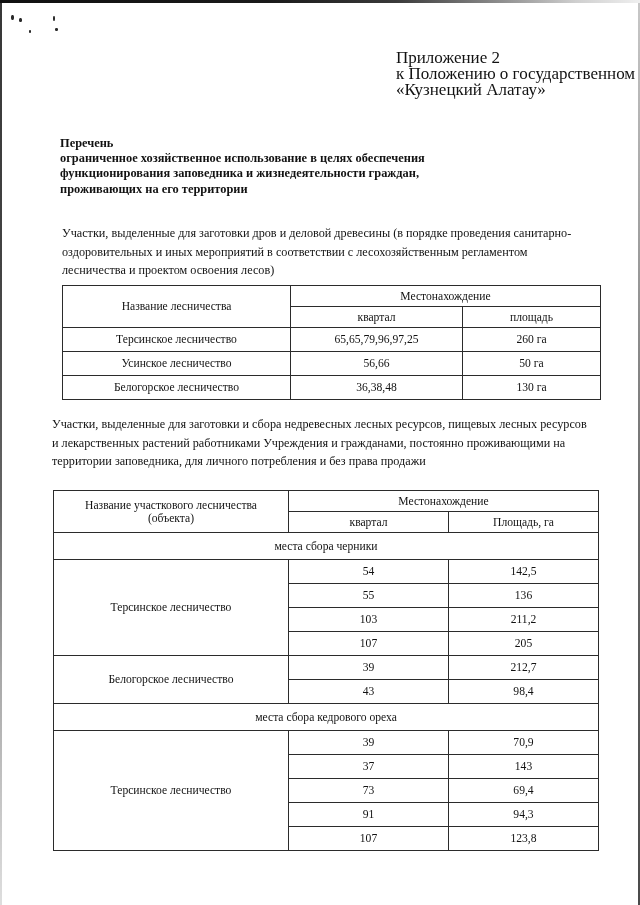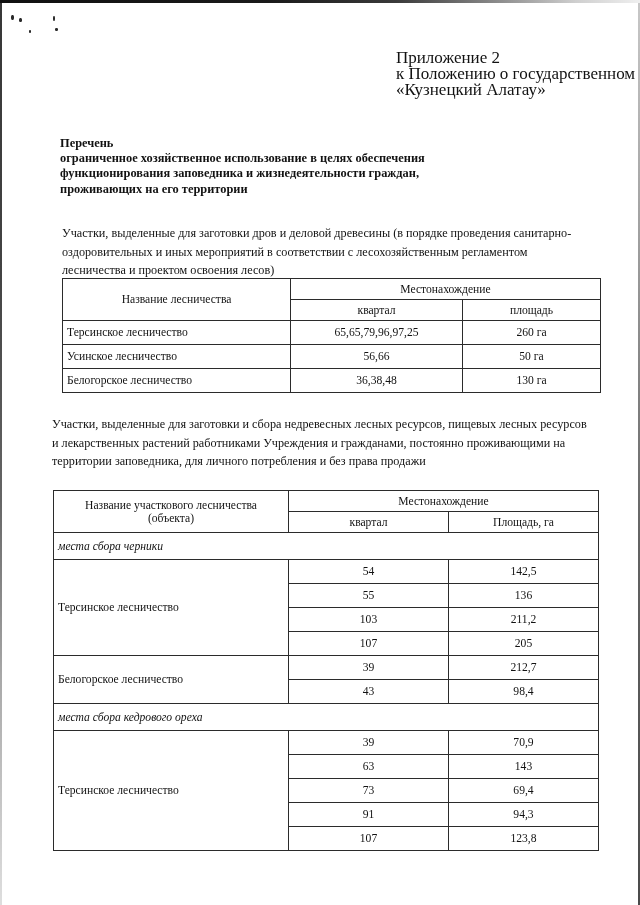--- a/index.html
+++ b/index.html
@@ -92,41 +92,41 @@
     border-collapse: collapse;
     font-size: 11.6px;
     table-layout: fixed;
   }
   table.doc-table td, table.doc-table th {
     border: 1px solid #2b2b2b;
     padding: 2px 4px;
     font-weight: normal;
     vertical-align: middle;
   }
-  .c-left { text-align: left; padding-left: 7px; }
+  .c-left { text-align: center; padding-left: 7px; }
   .c-center { text-align: center; }
   .no-top { border-top: none; }
   .no-bottom { border-bottom: none; }
 
   #table-1 {
     left: 62px;
-    top: 278px;
+    top: 285px;
     width: 538px;
     font-family: Liberation Serif, serif;
   }
   #table-2 {
     left: 53px;
     top: 490px;
     width: 545px;
   }
   .row-h { height: 21px; }
   .row-b { height: 24px; }
   .section-row td {
+    text-align: center;
     height: 22px;
-    font-style: italic;
   }
 </style>
 </head>
 <body>
 
 <div id="page">
 
   <div class="scan-top-edge"></div>
   <div class="scan-left-edge"></div>
   <div class="scan-right-edge"></div>
@@ -247,21 +247,21 @@
 
       <tr class="section-row">
         <td colspan="3">места сбора кедрового ореха</td>
       </tr>
       <tr class="row-b">
         <td class="c-left no-bottom" rowspan="5">Терсинское лесничество</td>
         <td class="c-center no-bottom">39</td>
         <td class="c-center no-bottom">70,9</td>
       </tr>
       <tr class="row-b">
-        <td class="c-center no-top no-bottom">63</td>
+        <td class="c-center no-top no-bottom">37</td>
         <td class="c-center no-top no-bottom">143</td>
       </tr>
       <tr class="row-b">
         <td class="c-center no-top no-bottom">73</td>
         <td class="c-center no-top no-bottom">69,4</td>
       </tr>
       <tr class="row-b">
         <td class="c-center no-top no-bottom">91</td>
         <td class="c-center no-top no-bottom">94,3</td>
       </tr>

